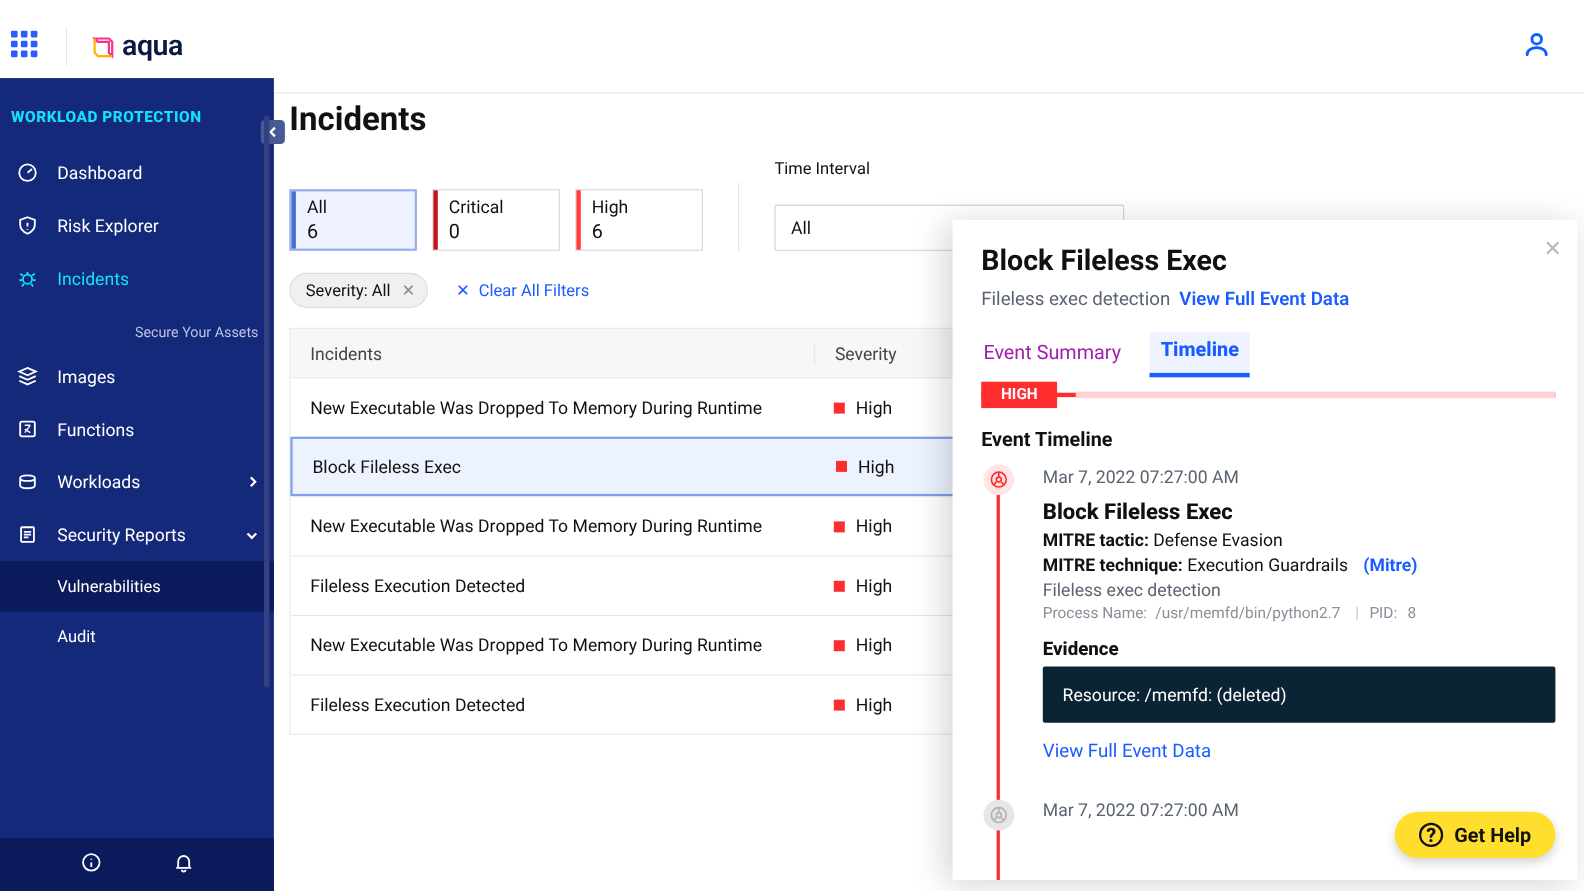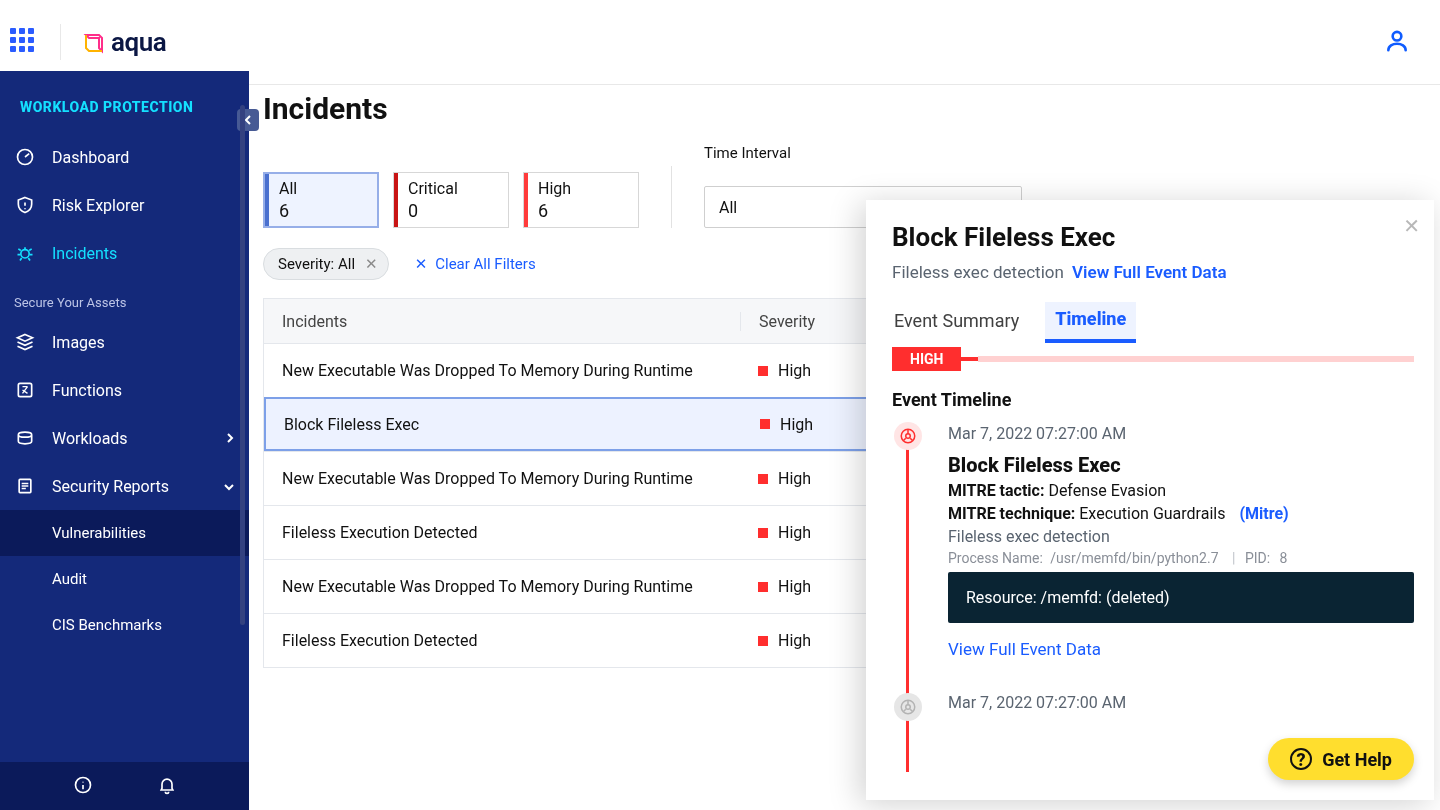--- a/index.html
+++ b/index.html
@@ -10,23 +10,23 @@
 .appgrid { width: 28px; height: 28px; display: grid; grid-template-columns: repeat(3,6px); grid-template-rows: repeat(3,6px); gap: 3px; cursor: pointer; }
 .appgrid span { background: #2b5cff; border-radius: 1px; }
 .divider-v { width: 1px; height: 36px; background: #e8e8e8; margin: 0 22px; }
 .logo { display: flex; align-items: center; gap: 6px; font-weight: 600; font-size: 26px; letter-spacing: -0.5px; color: #0b1744; }
 .logo-mark { width: 22px; height: 22px; position: relative; }
 .logo-mark svg { display: block; }
 .user-icon { position: absolute; right: 30px; top: 50%; transform: translateY(-50%); color: #0f5cff; cursor: pointer; }
 
 
 .sidebar { position: absolute; left: 0; top: 71px; bottom: 0; width: 249px; background: #14297a; color: #fff; display: flex; flex-direction: column; }
-.section-title { color: #14e0ff; font-weight: 800; font-size: 14px; letter-spacing: 0.5px; padding: 28px 14px 18px 20px; }
+.section-title { color: #14e0ff; font-weight: 800; font-size: 14px; letter-spacing: 0.5px; padding: 28px 14px 18px 10px; }
 .collapse-handle { position: absolute; right: -10px; top: 38px; width: 22px; height: 22px; background: #475a94; border-radius: 4px; display: flex; align-items: center; justify-content: center; cursor: pointer; }
-.nav { list-style: none; flex: 1; overflow: hidden; }
+.nav { list-style: none; flex: 1; overflow: hidden; text-align: right; }
 .nav-item { display: flex; align-items: center; gap: 16px; padding: 14px 14px; cursor: pointer; font-size: 16px; }
 .nav-item .icon { width: 22px; display: flex; justify-content: center; }
 .nav-item.active { color: #14e0ff; }
 .subhead { color: #bcc4e6; font-size: 13px; padding: 18px 14px 8px 14px; }
 .chev { margin-left: auto; }
 .subnav .nav-item { padding-left: 52px; font-size: 15px; }
 .subnav .nav-item.selected { background: #0b1a5a; }
 .sidebar-footer { height: 48px; background: #0b1a5a; display: flex; align-items: center; justify-content: center; gap: 64px; }
 .sidebar::after { content: ""; position: absolute; right: 4px; top: 34px; width: 5px; height: 520px; background: #334180; border-radius: 3px; }
 
@@ -65,21 +65,21 @@
 .td-sev { display: flex; align-items: center; gap: 10px; padding-left: 18px; font-size: 16px; }
 .sev-dot { width: 10px; height: 10px; background: #ff2e2e; }
 
 
 .panel { position: absolute; right: 6px; top: 200px; width: 568px; height: 600px; background: #fff; box-shadow: -6px 4px 30px rgba(0,0,0,.18); padding: 22px 20px 0 26px; overflow: hidden; }
 .panel-close { position: absolute; right: 14px; top: 14px; color: #b8b8b8; cursor: pointer; font-size: 20px; }
 .panel-title { font-size: 26px; font-weight: 700; }
 .panel-sub { margin-top: 10px; font-size: 17px; color: #5a6470; }
 .panel-sub a { color: #1a5cff; font-weight: 600; margin-left: 4px; cursor: pointer; }
 .tabs { display: flex; gap: 24px; margin-top: 20px; align-items: center; }
-.tab { font-size: 18px; color: #404040; padding: 6px 2px 10px 2px; cursor: pointer; }
+.tab { font-size: 18px; color: #a21caf; padding: 6px 2px 10px 2px; cursor: pointer; }
 .tab.active { color: #1a5cff; font-weight: 800; border-bottom: 4px solid #1a5cff; background: #eef3ff; padding-left: 10px; padding-right: 10px; }
 .badge-line { margin-top: 14px; height: 4px; background: #ff2e2e; position: relative; }
 .badge-line::after { content:""; position: absolute; right: 0; top: -1px; height: 6px; width: calc(100% - 86px); background: #ffd1d1; }
 .sev-badge { position: absolute; top: -10px; left: 0; background: #ff2e2e; color: #fff; font-weight: 700; font-size: 14px; padding: 4px 18px; }
 .tl-title { font-size: 18px; font-weight: 700; margin-top: 28px; }
 .timeline { margin-top: 14px; position: relative; padding-left: 56px; }
 .tl-line { position: absolute; left: 14px; top: 0; bottom: -60px; width: 3px; background: #ff2e2e; }
 .tl-dot { position: absolute; left: 2px; top: -2px; width: 28px; height: 28px; border-radius: 50%; background: #ffe5e5; display: flex; align-items: center; justify-content: center; }
 .tl-dot.grey { background: #e6e6e6; }
 .tl-time { color: #5a6470; font-size: 16px; }
@@ -211,23 +211,20 @@
             <path d="M2 3l4 4 4-4" stroke="#fff" stroke-width="2" fill="none"></path>
           </svg></span>
     </li>
     <div class="subnav">
       <li class="nav-item selected">
           <span>Vulnerabilities</span>
         </li>
       <li class="nav-item">
           <span>Audit</span>
         </li>
-      <li class="nav-item">
-          <span>CIS Benchmarks</span>
-        </li>
     </div>
   </ul>
   <div class="sidebar-footer">
     <span><svg width="20" height="20" viewBox="0 0 24 24" fill="none" stroke="#fff" stroke-width="2">
           <circle cx="12" cy="12" r="9"></circle>
           <path d="M12 8v1M12 12v5"></path>
         </svg></span>
     <span><svg width="20" height="20" viewBox="0 0 24 24" fill="none" stroke="#fff" stroke-width="2">
           <path d="M6 16V11a6 6 0 1112 0v5l1 2H5l1-2zM10 20a2 2 0 004 0"></path>
         </svg></span>
@@ -369,20 +366,21 @@
       <span class="tl-link">(Mitre)</span>
     </div>
     <div class="tl-desc">Fileless exec detection</div>
     <div class="tl-meta">
       <span>Process Name:</span>
       <span style="margin:0 4px;">/usr/memfd/bin/python2.7</span>
       <span style="color:#c0c4ca;margin:0 6px;">|</span>
       <span>PID:</span>
       <span style="margin-left:6px;">8</span>
     </div>
+    <div class="ev-title">Evidence</div>
     <div class="ev-box">Resource: /memfd: (deleted)</div>
     <a class="ev-link">View Full Event Data</a>
 
     <div class="tl-next">
       <div class="tl-dot grey" style="position:absolute;left:2px;top:0;">
         <svg width="18" height="18" viewBox="0 0 24 24" fill="none" stroke="#b3b3b3" stroke-width="2">
             <circle cx="12" cy="12" r="9"></circle>
             <circle cx="12" cy="12" r="3"></circle>
             <path d="M12 3v6M6 18l3-3M18 18l-3-3"></path>
           </svg>

